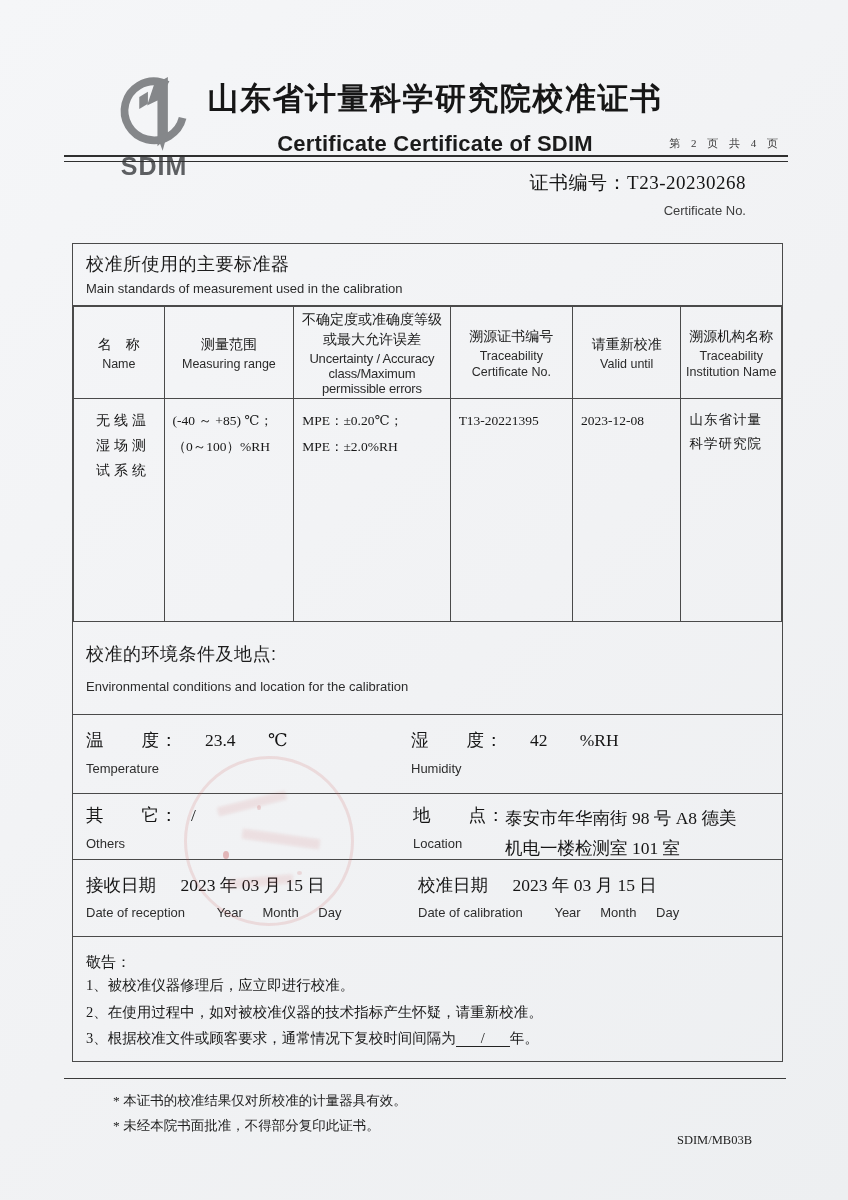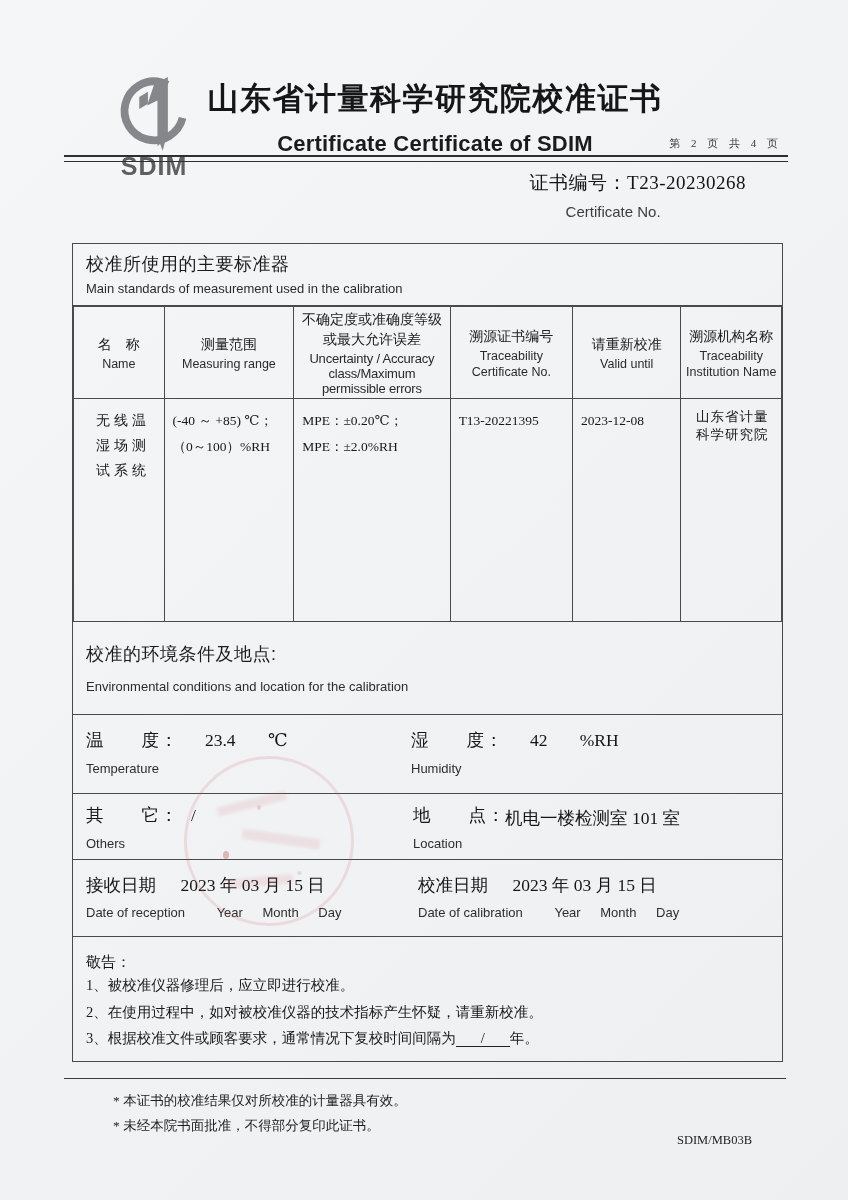--- a/index.html
+++ b/index.html
@@ -19,22 +19,22 @@
   .title-zh { font-size:31px; font-weight:700; letter-spacing:1.5px; color:#161616;
     font-family:"Liberation Serif","DejaVu Serif",serif; white-space:nowrap; }
   .title-en { font-family:"Liberation Sans","DejaVu Sans",sans-serif; font-weight:bold;
     font-size:22px; color:#1b1b1b; margin-top:11px; letter-spacing:0.2px; }
   .page-info { position:absolute; right:66px; top:136px; font-size:11px; letter-spacing:4px;
     color:#3a3a3a; white-space:nowrap; }
   .rule-double { position:absolute; left:64px; right:60px; top:155px; height:7px;
     border-top:2.5px solid #2f2f2f; border-bottom:1.5px solid #2f2f2f; }
   .cert-no { position:absolute; top:170px; right:102px; }
   .cert-line { font-size:19px; color:#141414; letter-spacing:0.5px; }
-  .cert-sub { font-family:"Liberation Sans","DejaVu Sans",sans-serif; font-size:15px;
-    color:#3d3d3d; margin-top:7px; margin-left:36px; }
+  .cert-sub { font-family:"Liberation Sans","DejaVu Sans",sans-serif; font-size:13px;
+    color:#3d3d3d; margin-top:7px; margin-left:28px;text-align:right; }
 
   
   .main-box { position:absolute; left:72px; top:243px; width:711px; height:819px;
     border:1.4px solid #4a4a4a; display:flex; flex-direction:column; }
   .sec { border-bottom:1px solid #4a4a4a; }
   .std-header { height:62px; padding:8px 0 0 13px; }
   .sec-title-zh { font-family:"Liberation Sans","DejaVu Sans",sans-serif; font-size:18px;
     color:#1d1d1d; letter-spacing:0.5px; }
   .sec-title-en { font-family:"Liberation Sans","DejaVu Sans",sans-serif; font-size:13px;
     color:#2c2c2c; margin-top:5px; }
@@ -43,21 +43,21 @@
   .std-table-wrap { height:316px; }
   table { width:100%; height:100%; border-collapse:collapse; table-layout:fixed; }
   th,td { border:1px solid #4a4a4a; }
   th { font-weight:normal; text-align:center; vertical-align:middle; padding:2px 3px; }
   thead tr { height:90px; }
   .th-zh { font-family:"Liberation Sans","DejaVu Sans",sans-serif; font-size:14px; color:#202020; line-height:20px; }
   .th-en { font-family:"Liberation Sans","DejaVu Sans",sans-serif; font-size:12.5px; color:#2a2a2a; line-height:16px; margin-top:2px; }
   .th-en.small { font-size:13px; letter-spacing:-0.2px; line-height:15px; }
   td { vertical-align:top; padding:9px 6px 0 8px; font-size:13.5px; line-height:26px; color:#181818; }
   .cell-name { letter-spacing:4px; padding-left:22px; font-size:14px; line-height:25px; }
-  .cell-inst { letter-spacing:1px; line-height:18px;text-align:center; }
+  .cell-inst { letter-spacing:1px; line-height:24px; }
   .cell-mono { font-family:"Liberation Serif","DejaVu Serif",serif; }
 
   
   .env-header { height:93px; padding:20px 0 0 13px; }
   .env-header .sec-title-en { margin-top:13px; }
 
   
   .row-temp { height:79px; display:grid; grid-template-columns:338px 1fr; }
   .row-others { height:66px; display:grid; grid-template-columns:340px 1fr; }
   .row-dates { height:77px; display:grid; grid-template-columns:345px 1fr; }
@@ -233,20 +233,21 @@
         </div>
         <div class="env-en">Others</div>
       </div>
       <div class="half">
         <div class="loc-wrap">
           <div class="loc-labels">
             <div class="env-line"><span class="env-label">地　　点：</span></div>
             <div class="env-en">Location</div>
           </div>
           <div class="loc-values">
+            <div>泰安市年华南街 98 号 A8 德美</div>
             <div>机电一楼检测室 101 室</div>
           </div>
         </div>
       </div>
     </div>
 
     <div class="sec row-dates">
       <div class="half left">
         <div class="date-line">
           <span>接收日期</span>

